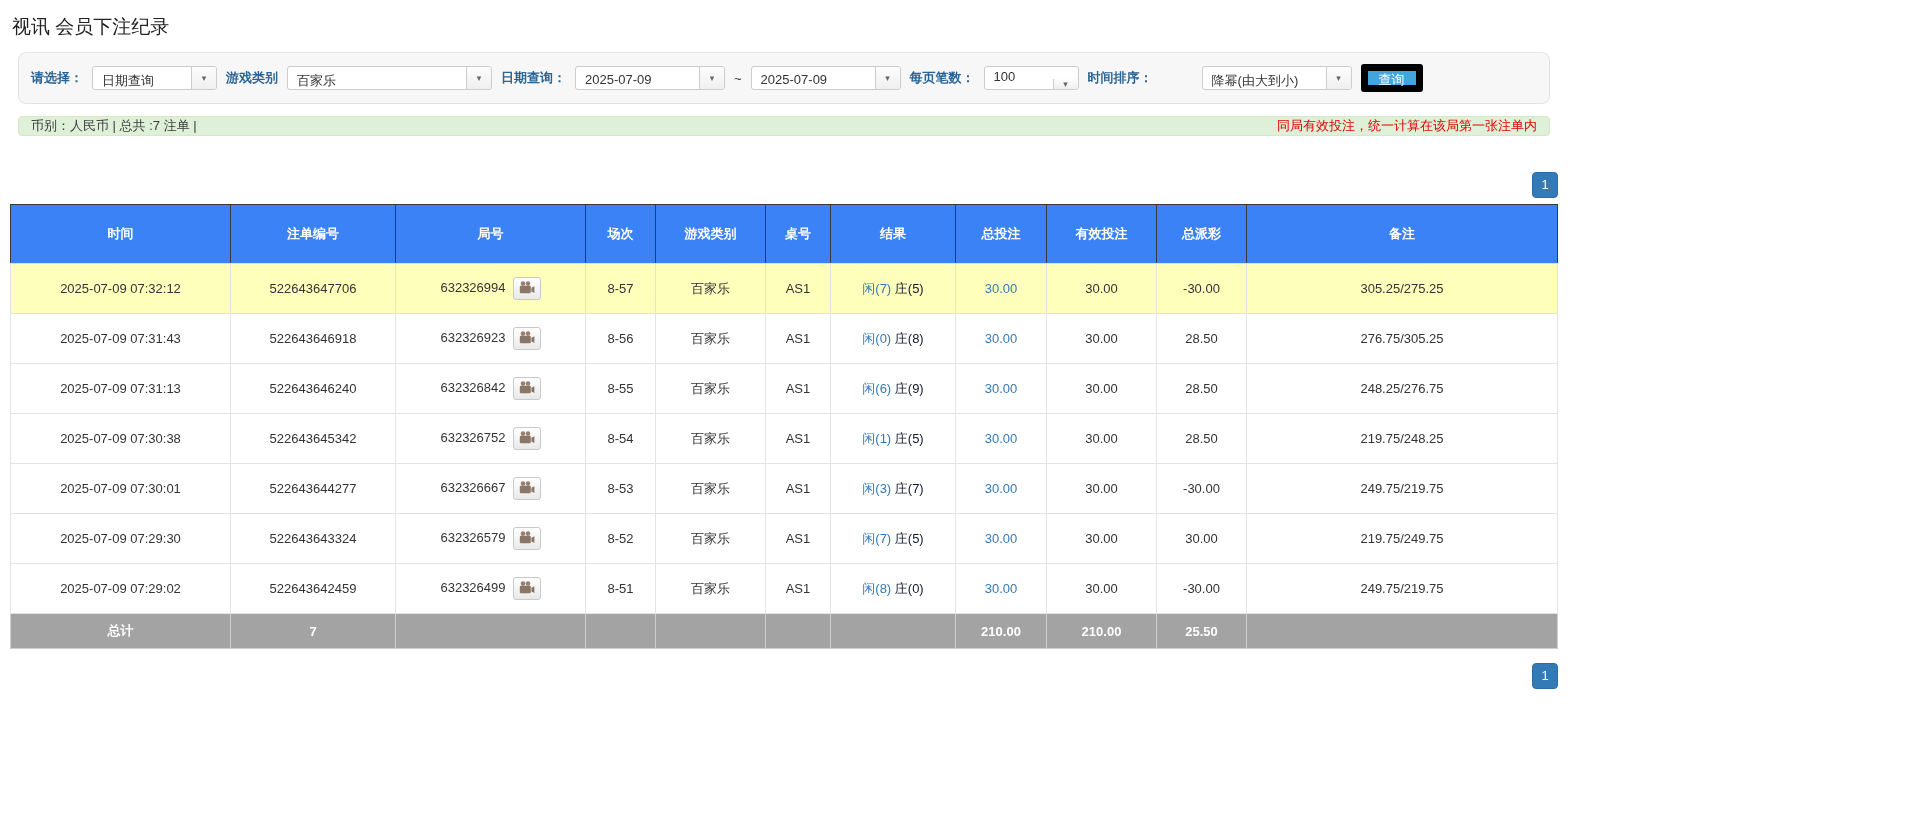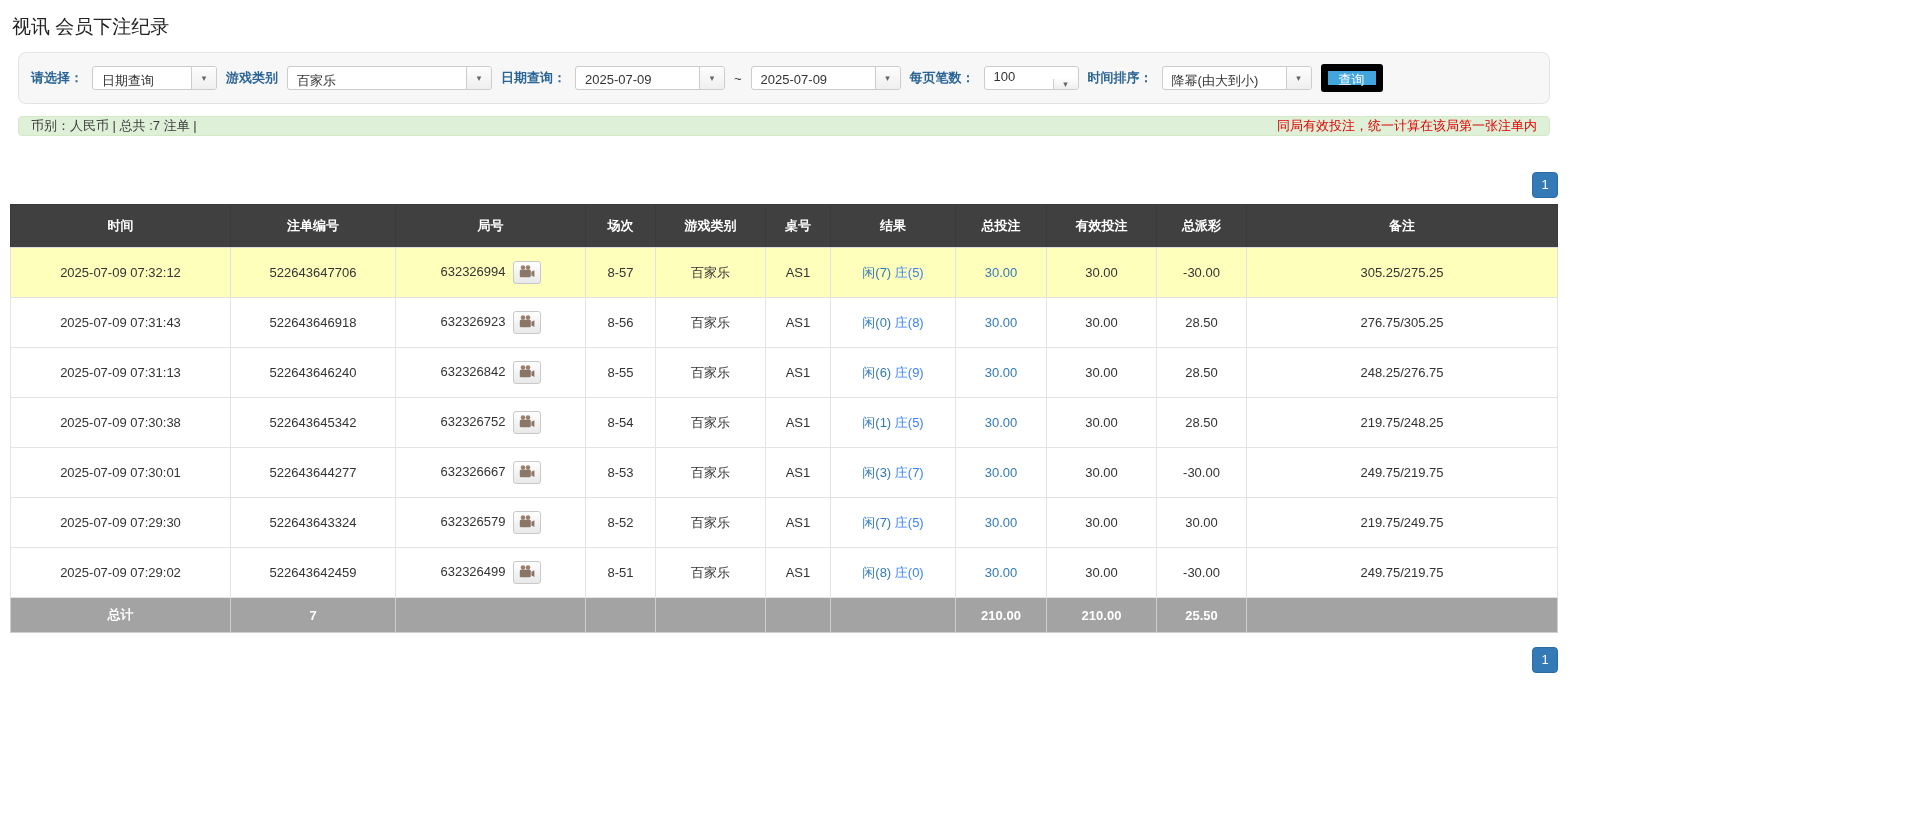--- a/index.html
+++ b/index.html
@@ -52,21 +52,21 @@
     font-size: 9px;
     display: flex;
     align-items: center;
     justify-content: center;
     cursor: pointer;
   }
   .w-querytype { width: 125px; }
   .w-game { width: 205px; }
   .w-date { width: 150px; }
   .w-perpage { width: 95px; align-items: flex-end; }
-  .w-sort { width: 150px; }
+  .w-sort { width: 150px; margin-left: 40px; }
   .tilde { color: #333; }
   .search-btn {
     background: #42a5dd;
     border: 7px solid #000000;
     color: #fff;
     border-radius: 3px;
     height: 28px;
     padding: 0 11px;
     font-size: 13px;
     cursor: pointer;
@@ -106,41 +106,41 @@
   }
 
   
   table.records {
     width: 100%;
     border-collapse: collapse;
     table-layout: fixed;
     font-size: 13px;
   }
   table.records th {
-    background: #404040;
+    background: #3b82f6;
     color: #fff;
     font-weight: bold;
     height: 30px;
     border: 1px solid #3a3a3a;
     border-bottom: 1px solid #ddd;
     text-align: center;
-    padding: 12px 2px;
+    padding: 20px 2px;
   }
   table.records td {
     border: 1px solid #e3e3e3;
     text-align: center;
     padding: 13px 4px;
     background: #fff;
     color: #333;
     overflow: hidden;
   }
   tr.highlight td { background: #ffffbc; }
   .bet-link { color: #337ab7; cursor: pointer; }
   .player { color: #337ab7; }
-  .banker { color: #3b82f6; }
+  .banker { color: #0f172a; }
   td.neg { color: #ff0000; }
   .video-btn {
     display: inline-flex;
     align-items: center;
     justify-content: center;
     vertical-align: middle;
     margin-left: 7px;
     width: 28px;
     height: 23px;
     background: linear-gradient(#ffffff, #e9e9e9);

